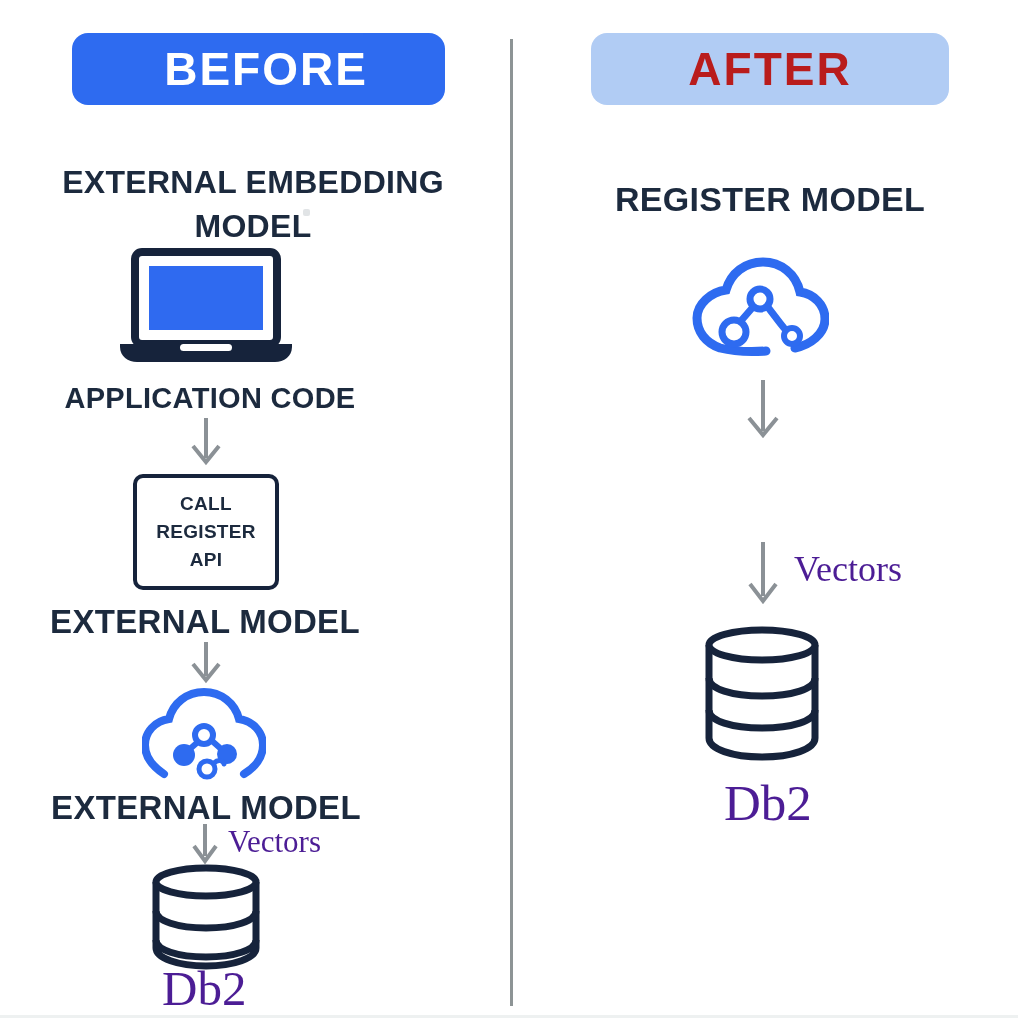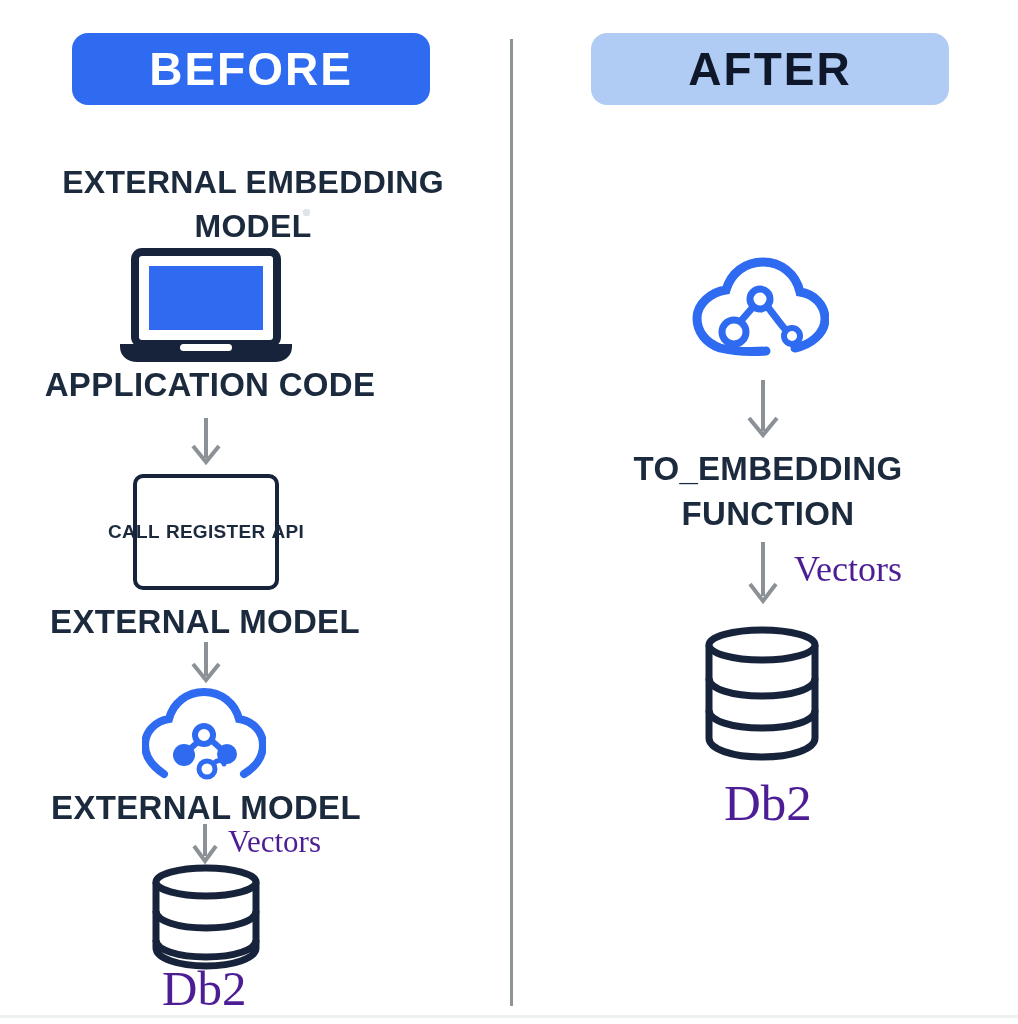--- a/index.html
+++ b/index.html
@@ -7,38 +7,38 @@
     width:1018px;height:1024px;background:#ffffff;position:relative;overflow:hidden;
     font-family:"Liberation Sans",sans-serif;
   }
   .abs{position:absolute;}
   
   .badge{
     position:absolute;top:33px;height:72px;border-radius:16px;
     display:flex;align-items:center;justify-content:center;
     font-weight:800;font-size:46px;letter-spacing:2px;
   }
-  .badge-before{left:72px;width:358px;background:#2e6bf0;color:#ffffff;}
-  .badge-after{left:591px;width:358px;background:#b1ccf4;color:#0f172a;}
+  .badge-before{left:72px;width:358px;background:#2e6bf0;color:#ffffff;padding-left:15px;}
+  .badge-after{left:591px;width:358px;background:#b1ccf4;color:#b91c1c;}
   
   .heading{
     position:absolute;color:#1c2a3e;font-weight:700;text-align:center;
     letter-spacing:0.3px;
   }
   .title-before{left:36px;top:141px;width:434px;font-size:32px;line-height:44px;margin-top:19px;}
-  .app-code{left:5px;top:366px;width:410px;font-size:33px;text-align:center;}
+  .app-code{left:5px;top:382px;width:410px;font-size:29px;text-align:center;}
   .ext-model-1{left:0px;top:603px;width:410px;font-size:33px;}
   .ext-model-2{left:0px;top:789px;width:412px;font-size:33px;}
   .register-model{left:560px;top:180px;width:420px;font-size:34px;}
   .to-embedding{left:590px;top:446px;width:356px;font-size:33px;line-height:45px;word-break:break-word;}
   
   .api-box{
     position:absolute;left:133px;top:474px;width:138px;height:108px;
     border:4px solid #16233b;border-radius:10px;background:#ffffff;
-    display:flex;flex-direction:row;align-items:center;justify-content:center;
+    display:flex;flex-direction:column;align-items:center;justify-content:center;
     gap:6px;
   }
   .api-box span{color:#1c2a3e;font-weight:700;font-size:19px;line-height:22px;letter-spacing:0.3px;}
   
   .serif{position:absolute;font-family:"Liberation Serif","DejaVu Serif",serif;color:#4c1d95;}
   .vectors-left{left:228px;top:824px;font-size:31px;}
   .vectors-right{left:794px;top:548px;font-size:36px;}
   .db2-left{left:162px;top:960px;font-size:49px;}
   .db2-right{left:724px;top:774px;font-size:51px;}
   
@@ -105,35 +105,35 @@
     <ellipse cx="58" cy="18" rx="50" ry="14" fill="#ffffff" stroke="#16233b" stroke-width="7"></ellipse>
     <path d="M8,47 C8,57 30,64 58,64 C86,64 108,57 108,47" fill="none" stroke="#16233b" stroke-width="7"></path>
     <path d="M8,76 C8,86 30,93 58,93 C86,93 108,86 108,76" fill="none" stroke="#16233b" stroke-width="7"></path>
   </svg>
   <div class="serif db2-left">Db2</div>
 
   <div class="divider"></div>
 
   <div class="badge badge-after">AFTER</div>
 
+  <div class="heading register-model">REGISTER MODEL</div>
 
   <svg style="left:691px;top:255px;" width="138" height="110" viewBox="0 0 138 110">
     <path d="M104,93 C119,90 134,79 134,64 C134,50 123,39 109,37 C105,19 90,7 72,7
              C54,7 40,18 35,35 C20,37 6,49 6,63 C6,77 15,88 29,93 C45,97 61,97 75,96" fill="none" stroke="#2e6bf0" stroke-width="9" stroke-linecap="round"></path>
     <path d="M49,67 L62,52 M76,51 L89,68 L93,73" fill="none" stroke="#2e6bf0" stroke-width="7" stroke-linecap="round"></path>
     <circle cx="43" cy="77" r="12" fill="#ffffff" stroke="#2e6bf0" stroke-width="7"></circle>
     <circle cx="69" cy="44" r="10" fill="#ffffff" stroke="#2e6bf0" stroke-width="7"></circle>
     <circle cx="101" cy="81" r="8" fill="#ffffff" stroke="#2e6bf0" stroke-width="6"></circle>
   </svg>
 
   <svg style="left:744px;top:378px;" width="38" height="62" viewBox="0 0 38 62">
     <path d="M19,2 V53 M5,40 L19,57 L33,40" fill="none" stroke="#8b9196" stroke-width="4"></path>
   </svg>
 
-  <div class="heading to-embedding">TO_EMBEDDING FUNCTION</div>
 
   <svg style="left:746px;top:540px;" width="34" height="66" viewBox="0 0 34 66">
     <path d="M17,2 V56 M4,44 L17,61 L30,44" fill="none" stroke="#8b9196" stroke-width="4"></path>
   </svg>
   <div class="serif vectors-right">Vectors</div>
 
   <svg style="left:701px;top:626px;" width="122" height="136" viewBox="0 0 122 136">
     <path d="M8,19 V112 C8,123 31,131 61,131 C91,131 114,123 114,112 V19" fill="#ffffff" stroke="#16233b" stroke-width="7"></path>
     <ellipse cx="61" cy="19" rx="53" ry="15" fill="#ffffff" stroke="#16233b" stroke-width="7"></ellipse>
     <path d="M8,52 C8,63 31,70 61,70 C91,70 114,63 114,52" fill="none" stroke="#16233b" stroke-width="7"></path>

